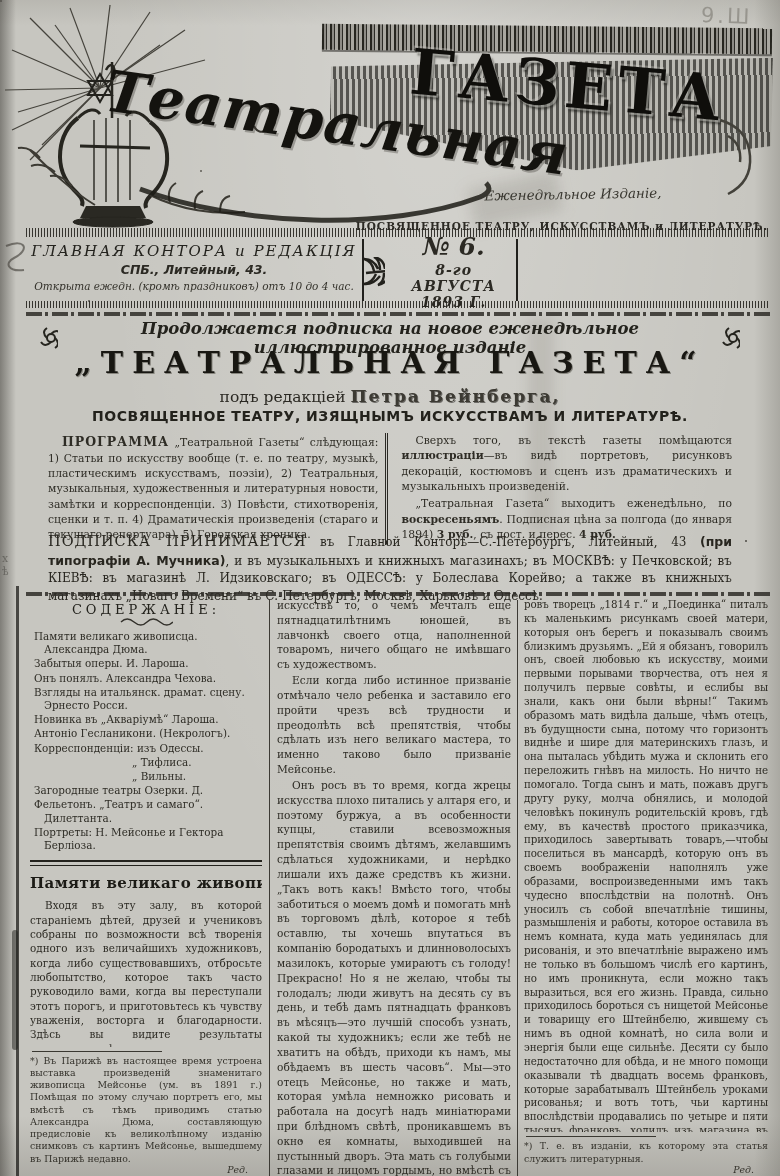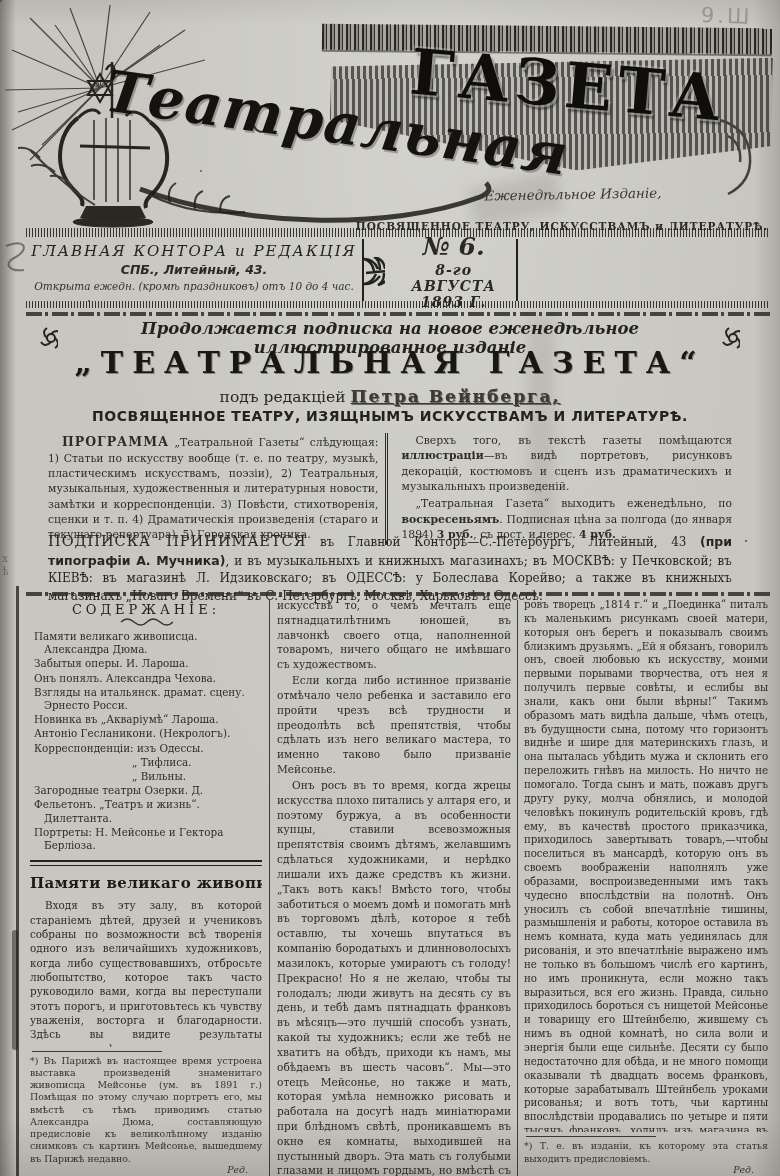--- a/index.html
+++ b/index.html
@@ -59,21 +59,21 @@
   .issue-date{font-size:14px;font-weight:bold;margin-top:3px;letter-spacing:1px;}
   .price-t{font-size:14px;font-weight:bold;letter-spacing:4px;margin-top:2px;}
   .price-l1{font-size:10.5px;margin-top:4px;color:#34322b;}
   .price-l2{font-size:12.5px;font-weight:bold;letter-spacing:1px;margin-top:3px;}
   
   .ann-lead{left:40px;top:319px;width:700px;text-align:center;font-style:italic;font-weight:bold;
     font-size:16.5px;color:#23221c;display:flex;align-items:center;justify-content:center;gap:18px;}
   .ann-title{left:40px;top:345px;width:700px;text-align:center;font-weight:bold;
     font-size:30px;letter-spacing:9px;color:#181712;text-shadow:1px 1px 0 rgba(90,88,80,.6);}
   .ann-editor{left:40px;top:386px;width:700px;text-align:center;font-size:15.5px;color:#2a2822;}
-  .ann-editor b{font-size:17px;letter-spacing:2px;color:#3c3a33;text-shadow:1px 1px 0 rgba(25,24,20,.55);text-decoration:underline;}
+  .ann-editor b{font-size:17px;letter-spacing:2px;color:#3c3a33;text-shadow:1px 1px 0 rgba(25,24,20,.55);}
   .ann-dedic{left:40px;top:408px;width:700px;text-align:center;font-weight:bold;
     font-family:"DejaVu Sans",sans-serif;font-size:14px;letter-spacing:.5px;color:#23221c;}
   
   #program{left:48px;top:433px;width:684px;display:flex;}
   .prog-col{width:50%;font-size:10.8px;line-height:1.42;text-align:justify;color:#2e2c25;}
   .prog-col.left{padding-right:6px;}
   .prog-col.right{padding-left:14px;border-left:3px double #2a2924;}
   .prog-col p{margin:0 0 2px 0;text-indent:14px;}
   .prog-head{font-weight:bold;font-size:12.5px;letter-spacing:1px;}
   #subscription{left:48px;top:531px;width:684px;font-size:12px;line-height:1.45;text-align:justify;color:#28261f;}
@@ -274,21 +274,21 @@
       <div class="ci">Памяти великаго живописца. Александра Дюма.</div>
       <div class="ci">Забытыя оперы. И. Лароша.</div>
       <div class="ci">Онъ понялъ. Александра Чехова.</div>
       <div class="ci">Взгляды на итальянск. драмат. сцену. Эрнесто Росси.</div>
       <div class="ci">Новинка въ „Акваріумѣ“ Лароша.</div>
       <div class="ci">Антоніо Гесланикони. (Некрологъ).</div>
       <div class="ci">Корреспонденціи: изъ Одессы.</div>
       <div class="ci sub">„ Тифлиса.</div>
       <div class="ci sub">„ Вильны.</div>
       <div class="ci">Загородные театры Озерки. Д.</div>
-      <div class="ci">Фельетонъ. „Театръ и жизнь“. Дилеттанта.</div>
+      <div class="ci">Фельетонъ. „Театръ и самаго“. Дилеттанта.</div>
       <div class="ci">Портреты: Н. Мейсонье и Гектора Берліоза.</div>
     </div>
     <div class="rule-double"></div>
     <div class="art-title">Памяти великаго живописца *).</div>
     <div class="bodytext">
       <p>Входя въ эту залу, въ которой стараніемъ дѣтей, друзей и учениковъ собраны по возможности всѣ творенія одного изъ величайшихъ художниковъ, когда либо существовавшихъ, отбросьте любопытство, которое такъ часто руководило вами, когда вы переступали этотъ порогъ, и приготовьтесь къ чувству уваженія, восторга и благодарности. Здѣсь вы видите результаты шестидесятилѣтняго, самаго искренняго и самаго упорнаго труда, самой пылкой и благородной любви къ искусству и одного чистаго стремленія къ идеалу! Никто не сдѣлалъ болѣе этого человѣка, чтобы пріобрѣсти ваше удивленіе и уваженіе. Въ продолженіи этихъ шестидесяти лѣтъ труда, бѣдности, борьбы, успѣха, славы, мы не видимъ его ни на одну минуту предающимся унынію и сомнѣнію; не видимъ также самодовольства и пользованія благами жизни; каждое мгновеніе его существованія заключаетъ въ себѣ новое усиліе достичь совершенства, которое ему такъ часто удавалось; никогда не дѣлалъ онъ ни малѣйшей уступки вкусамъ любителей, торговцевъ, несмотря на предлагаемыя ему крупныя суммы. За все это время онъ ни разу не ложился безъ мысли о трудѣ, предстоявшемъ на завтрашній день. Дѣло въ томъ, что онъ употребилъ слишкомъ полвѣка ежедневнаго терпѣливаго и энергичнаго труда, чтобы осуществить въ</p>
     </div>
     <div class="footnote">
       <div class="fn-rule"></div>
       <span>*) Въ Парижѣ въ настоящее время устроена выставка произведеній знаменитаго живописца Мейсонье (ум. въ 1891 г.) Помѣщая по этому случаю портретъ его, мы вмѣстѣ съ тѣмъ приводимъ статью Александра Дюма, составляющую предисловіе къ великолѣпному изданію снимковъ съ картинъ Мейсонье, вышедшему въ Парижѣ недавно.</span>
@@ -304,18 +304,18 @@
 
     </div>
   </div>
 
   <div class="abs" id="col-right">
     <div class="bodytext">
       <p class="noindent">ровъ творецъ „1814 г.“ и „Поединка“ питалъ къ маленькимъ рисункамъ своей матери, которыя онъ берегъ и показывалъ своимъ близкимъ друзьямъ. „Ей я обязанъ, говорилъ онъ, своей любовью къ искусству, моими первыми порывами творчества, отъ нея я получилъ первые совѣты, и еслибы вы знали, какъ они были вѣрны!“ Такимъ образомъ мать видѣла дальше, чѣмъ отецъ, въ будущности сына, потому что горизонтъ виднѣе и шире для материнскихъ глазъ, и она пыталась убѣдить мужа и склонить его переложить гнѣвъ на милость. Но ничто не помогало. Тогда сынъ и мать, пожавъ другъ другу руку, молча обнялись, и молодой человѣкъ покинулъ родительскій кровъ, гдѣ ему, въ качествѣ простого приказчика, приходилось завертывать товаръ,—чтобы поселиться въ мансардѣ, которую онъ въ своемъ воображеніи наполнялъ уже образами, воспроизведенными имъ такъ чудесно впослѣдствіи на полотнѣ. Онъ уносилъ съ собой впечатлѣніе тишины, размышленія и работы, которое оставила въ немъ комната, куда мать уединялась для рисованія, и это впечатлѣніе выражено имъ не только въ большомъ числѣ его картинъ, но имъ проникнута, если можно такъ выразиться, вся его жизнь. Правда, сильно приходилось бороться съ нищетой Мейсонье и товарищу его Штейнбелю, жившему съ нимъ въ одной комнатѣ, но сила воли и энергія были еще сильнѣе. Десяти су было недостаточно для обѣда, и не много помощи оказывали тѣ двадцать восемь франковъ, которые зарабатывалъ Штейнбель уроками рисованья; и вотъ тотъ, чьи картины впослѣдствіи продавались по четыре и пяти тысячъ франковъ, ходилъ изъ магазина въ магазинъ, предлагая за пять и десять франковъ рисунки перомъ и карандашемъ, изъ которыхъ иные найдены и помѣщены здѣсь *). Робко вынималъ онъ ихъ изъ папки, гдѣ они были спрятаны, и печально клалъ ихъ обратно, когда купецъ отвѣчалъ ему отказомъ, что случалось девяносто разъ изъ ста. Въ такихъ случаяхъ онъ, какъ Шатобріанъ во время ссылки въ Лондонѣ, закусывалъ копѣечной булкой, послѣ чего, чувствуя необходимость подкрѣпить свои силы, отправлялся къ своимъ родителямъ, въ то время, когда они пили кофе. „Ты уже пообѣдалъ“? спрашивалъ его отецъ,</p>
     </div>
     <div class="footnote">
       <div class="fn-rule"></div>
-      <span>*) Т. е. въ изданіи, къ которому эта статья выходитъ предисловіемъ.</span>
+      <span>*) Т. е. въ изданіи, къ которому эта статья служитъ литературныя.</span>
       <span class="sig">Ред.</span>
     </div>
   </div>
 
 </div>
 
 </body></html>

